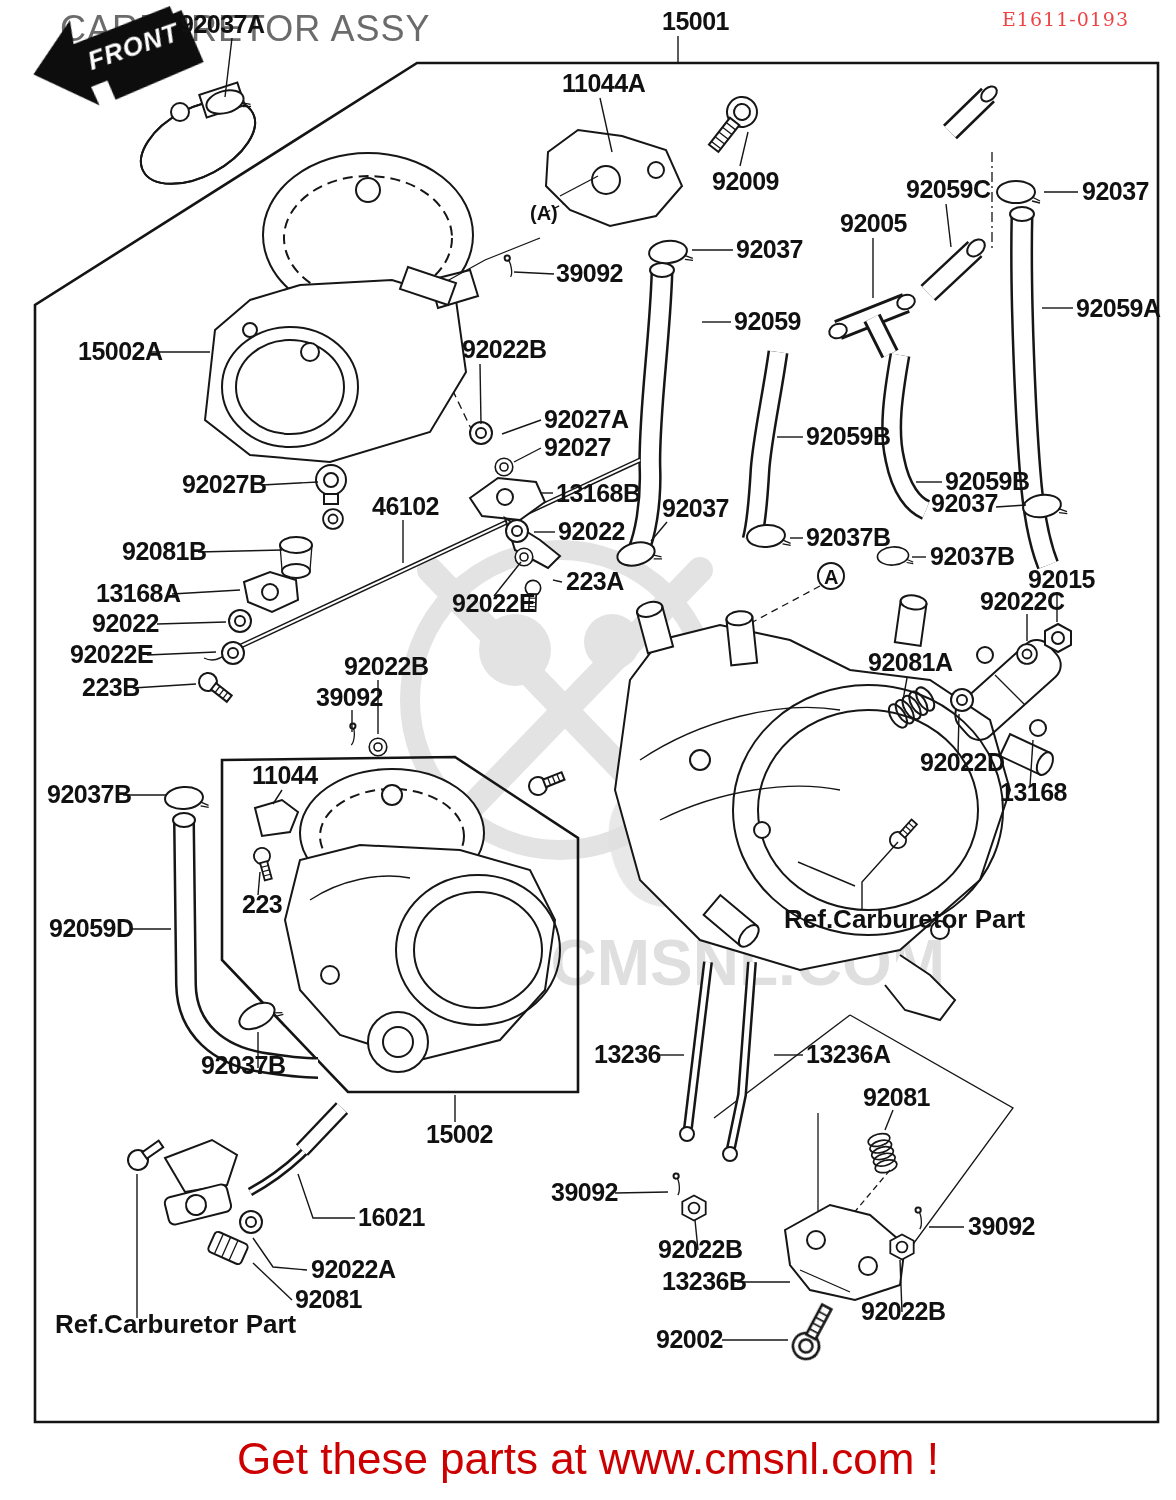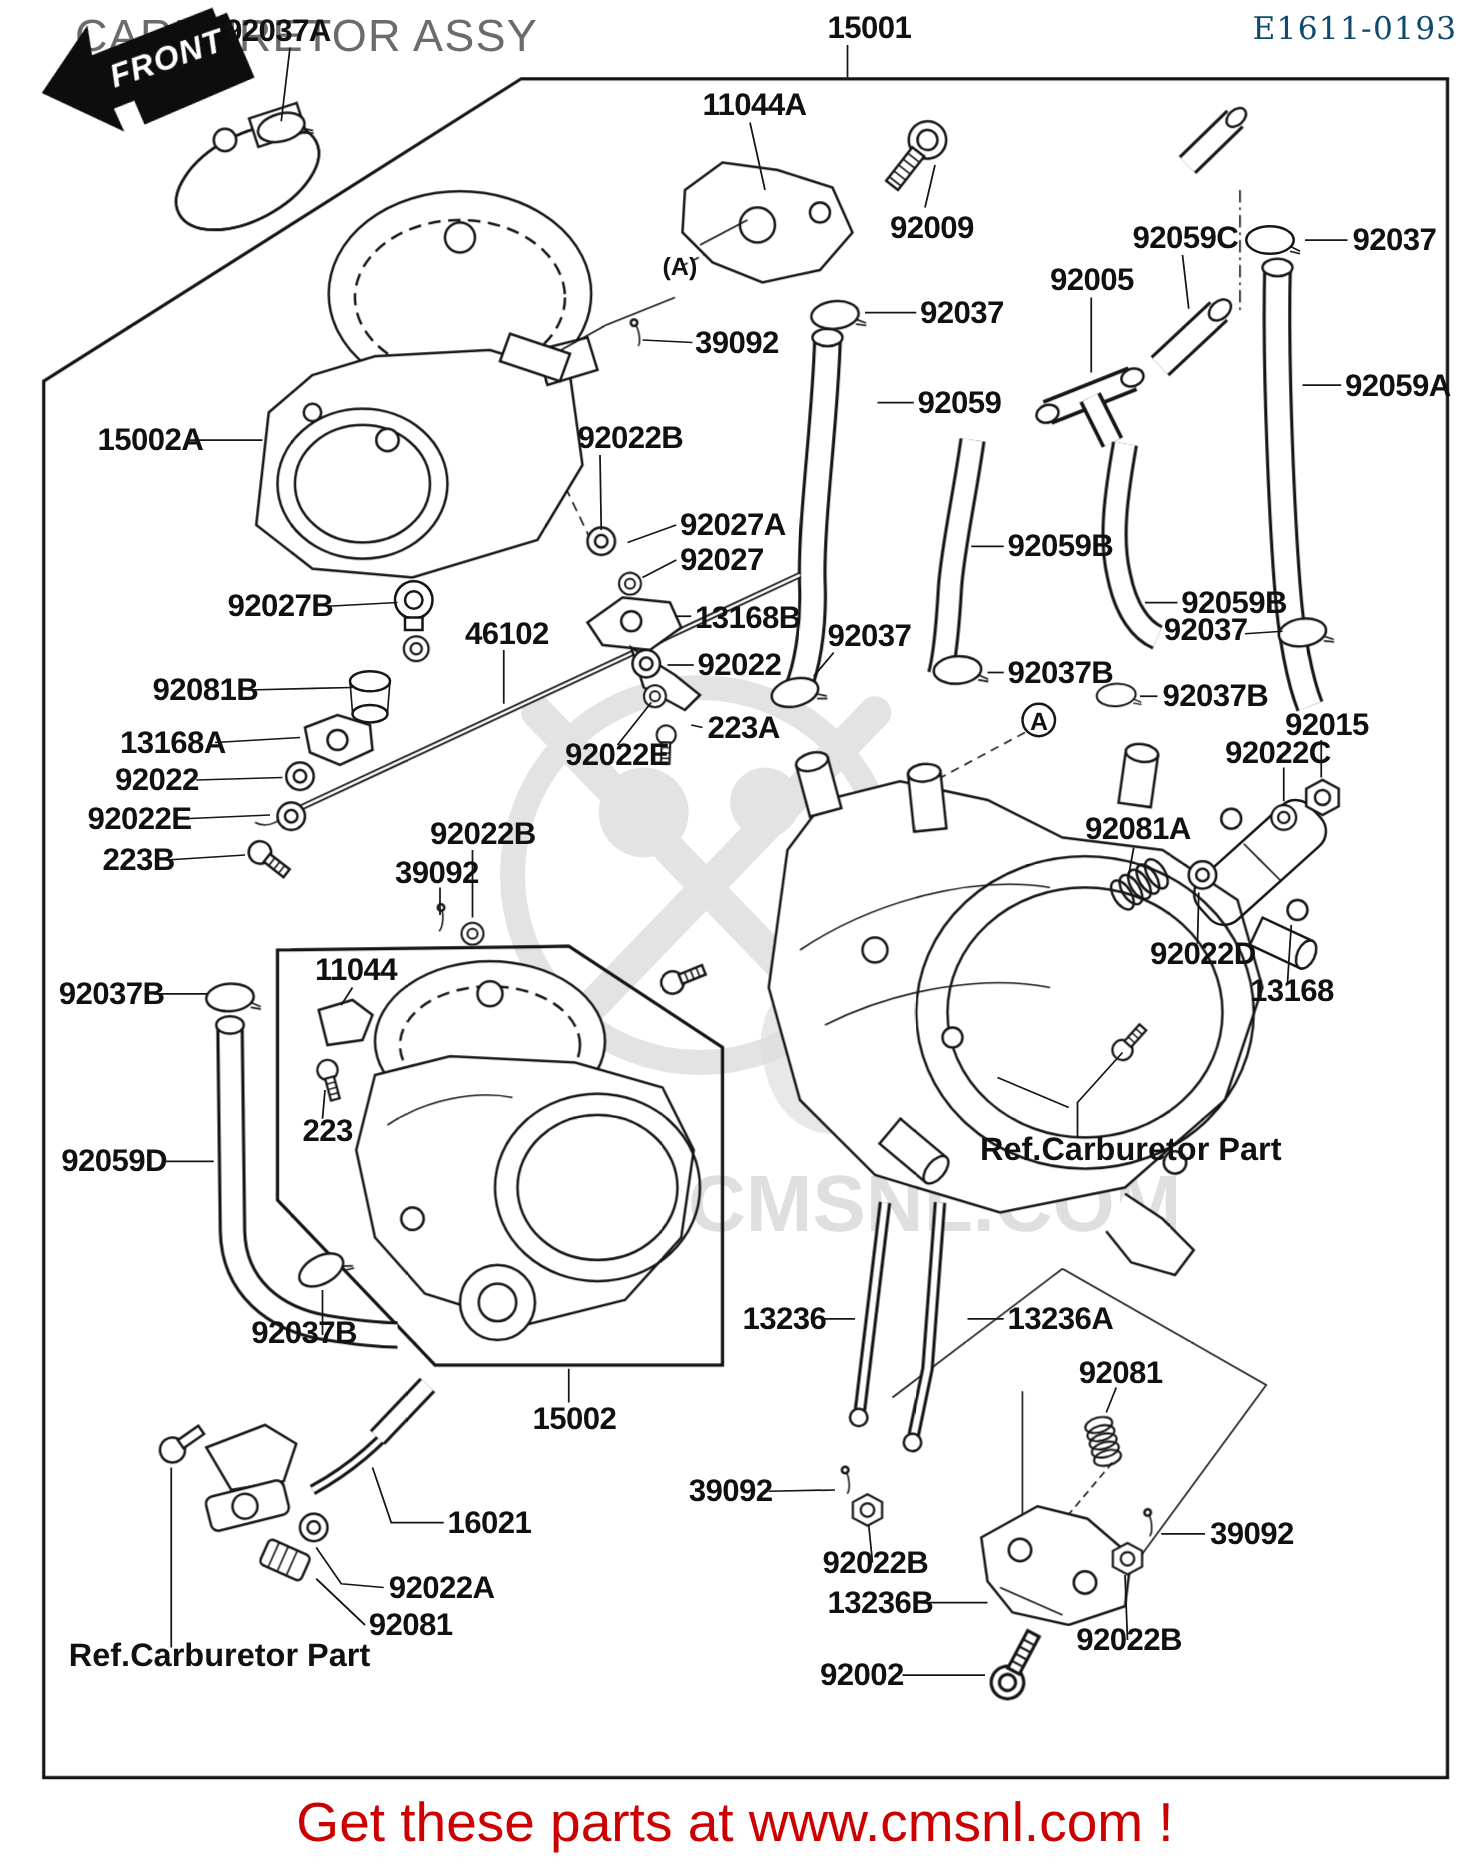--- a/index.html
+++ b/index.html
@@ -4,21 +4,21 @@
 <style>
   html,body{margin:0;padding:0;background:#ffffff;}
   #stage{position:relative;width:1176px;height:1500px;background:#ffffff;overflow:hidden;
          font-family:"Liberation Sans","DejaVu Sans",sans-serif;}
   #diagram-svg{position:absolute;left:0;top:0;}
   text.pl{font-family:"Liberation Sans","DejaVu Sans",sans-serif;font-weight:bold;font-size:25px;fill:#111;letter-spacing:-0.5px;}
   text.ref{font-family:"Liberation Sans","DejaVu Sans",sans-serif;font-weight:bold;font-size:26px;fill:#111;}
   text.mark{font-family:"Liberation Sans","DejaVu Sans",sans-serif;font-weight:bold;font-size:20px;fill:#111;}
   .title-text{position:absolute;left:60px;top:8px;font-size:36px;color:#6b6b6b;letter-spacing:1px;
               font-family:"Liberation Sans","DejaVu Sans",sans-serif;}
-  .doc-code{position:absolute;left:1002px;top:8px;font-size:25px;color:#0c4a6e;letter-spacing:1px;
+  .doc-code{position:absolute;left:1002px;top:8px;font-size:19px;color:#ef4444;letter-spacing:1px;
             font-family:"DejaVu Serif","Liberation Serif",serif;}
   .banner{position:absolute;left:0;top:1434px;width:1176px;text-align:center;font-size:44px;color:#cc0000;
           font-family:"Liberation Sans","DejaVu Sans",sans-serif;}
   .outline{fill:#ffffff;stroke:#161616;stroke-width:2;}
   .outline-n{fill:none;stroke:#161616;stroke-width:2;}
   .thin{stroke:#161616;stroke-width:1.3;fill:none;}
   .lead{stroke:#161616;stroke-width:1.4;fill:none;}
   .wm{fill:#dcdcdc;}
 </style>
 </head>

